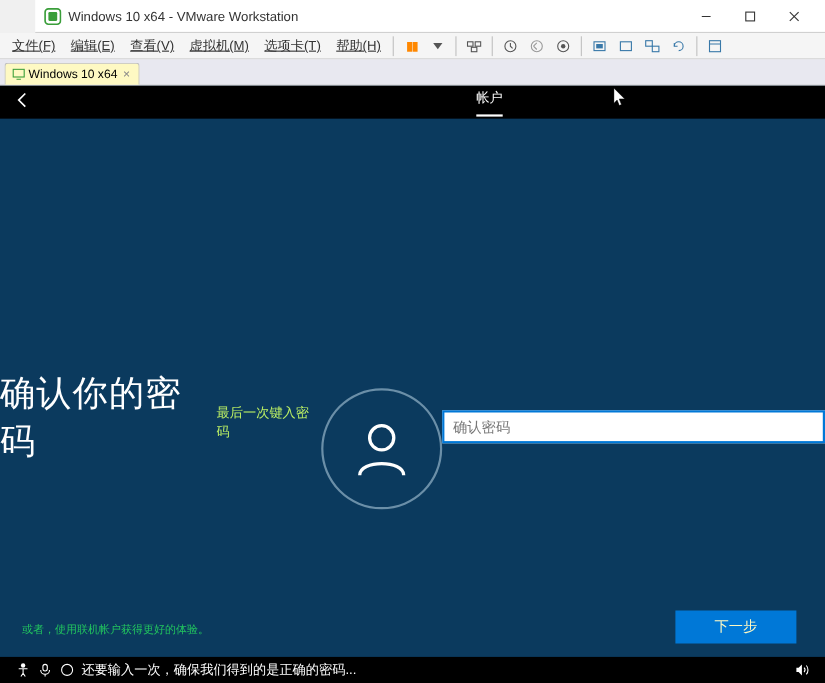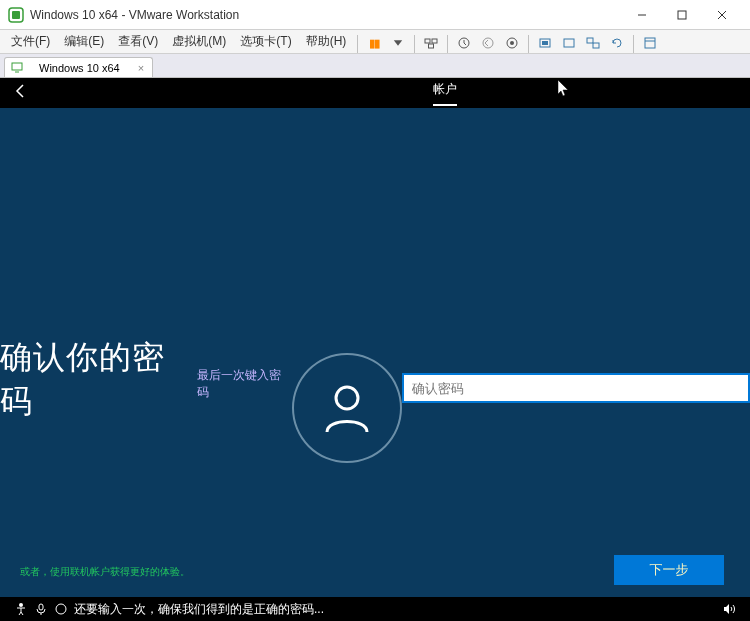--- a/index.html
+++ b/index.html
@@ -1,50 +1,50 @@
 <!DOCTYPE html>
 <html><head>
   <meta charset="utf-8">
   <style>
     * { margin: 0; padding: 0; box-sizing: border-box; }
     body { font-family: "Segoe UI", "Microsoft YaHei", Tahoma, sans-serif; width: 750px; height: 621px; overflow: hidden; background: #f0f0f0; }
     
     
-    .titlebar { height: 30px; background: #fff; border-bottom: 1px solid #d0d0d0; display: flex; align-items: center; padding: 0 8px; }
+    .titlebar { height: 30px; background: #fff; border-bottom: 1px solid #d0d0d0; display: flex; align-items: center; padding: 0 8px; margin-left: 32px; }
     .titlebar-icon { width: 16px; height: 16px; margin-right: 6px; display: flex; align-items: center; justify-content: center; }
     .titlebar-title { flex: 1; font-size: 12px; color: #333; }
     .titlebar-controls { display: flex; }
     .titlebar-btn { width: 40px; height: 28px; display: flex; align-items: center; justify-content: center; font-size: 14px; color: #333; }
     
     
-    .menubar { height: 24px; background: #f5f5f5; border-bottom: 1px solid #d0d0d0; display: flex; align-items: flex-end; padding: 0 4px; font-size: 12px; color: #333; }
+    .menubar { height: 24px; background: #f5f5f5; border-bottom: 1px solid #d0d0d0; display: flex; align-items: center; padding: 0 4px; font-size: 12px; color: #333; text-decoration: underline; }
     .menu-item { padding: 3px 7px; white-space: nowrap; }
     .menu-sep { width: 1px; height: 18px; background: #c0c0c0; margin: 0 4px; }
     .toolbar-btn { width: 22px; height: 20px; display: flex; align-items: center; justify-content: center; margin: 0 1px; color: #555; }
     .toolbar-btn svg { width: 14px; height: 14px; }
     .pause-btn { color: #ff8800; font-weight: bold; font-size: 11px; letter-spacing: -1px; }
     
     
     .tabstrip { height: 24px; background: #e8e8f0; border-bottom: 1px solid #c0c0c0; display: flex; align-items: flex-end; padding: 0 4px; }
-    .tab { height: 20px; background: #ffffff; border: 1px solid #c0c0c0; border-bottom: none; border-radius: 3px 3px 0 0; padding: 0 6px; display: flex; align-items: center; font-size: 11px; gap: 16px; }
+    .tab { height: 20px; background: #fef9c3; border: 1px solid #c0c0c0; border-bottom: none; border-radius: 3px 3px 0 0; padding: 0 6px; display: flex; align-items: center; font-size: 11px; gap: 3px; }
     .tab-icon { width: 12px; height: 12px; }
     .tab-close { font-size: 11px; color: #888; padding: 0 2px; }
     
     
     .vm-area { height: 543px; background: #0b3a5e; position: relative; }
     
     
     .oobe-top { height: 30px; background: #000; display: flex; align-items: center; padding: 0 12px; position: relative; }
     .back-btn { color: #fff; font-size: 16px; }
     .oobe-tab { position: absolute; left: 50%; transform: translateX(58px); color: #fff; font-size: 12px; padding-bottom: 6px; border-bottom: 2px solid #fff; }
     
     
     .oobe-content { height: 489px; background: #0b3a5e; display: flex; flex-direction: row; align-items: center; padding-top: 55px; position: relative; }
     .oobe-title { color: #fff; font-size: 32px; font-weight: 300; letter-spacing: 1px; }
-    .oobe-subtitle { color: #c4b5fd; font-size: 12px; margin-top: 8px; }
+    .oobe-subtitle { color: #bef264; font-size: 12px; margin-top: 8px; }
     .avatar { width: 110px; height: 110px; border: 2px solid #6b8fa8; border-radius: 50%; margin-top: 55px; display: flex; align-items: center; justify-content: center; }
     .avatar svg { width: 56px; height: 56px; }
     .pwd-input { width: 350px; height: 30px; margin-top: 16px; border: 2px solid #0078d7; background: #fff; padding: 0 8px; font-size: 13px; color: #333; outline: none; }
     .pwd-input::placeholder { color: #777; }
     .link-text { position: absolute; left: 20px; bottom: 18px; color: #22c55e; font-size: 10px; }
     .next-btn { position: absolute; right: 26px; bottom: 12px; width: 110px; height: 30px; background: #0078d7; color: #fef9c3; font-size: 13px; border: none; display: flex; align-items: center; justify-content: center; }
     
     
     .oobe-bottom { height: 24px; background: #000; display: flex; align-items: center; padding: 0 14px; color: #fff; font-size: 12px; gap: 6px; }
     .bottom-icon { width: 14px; height: 14px; display: flex; align-items: center; justify-content: center; }

